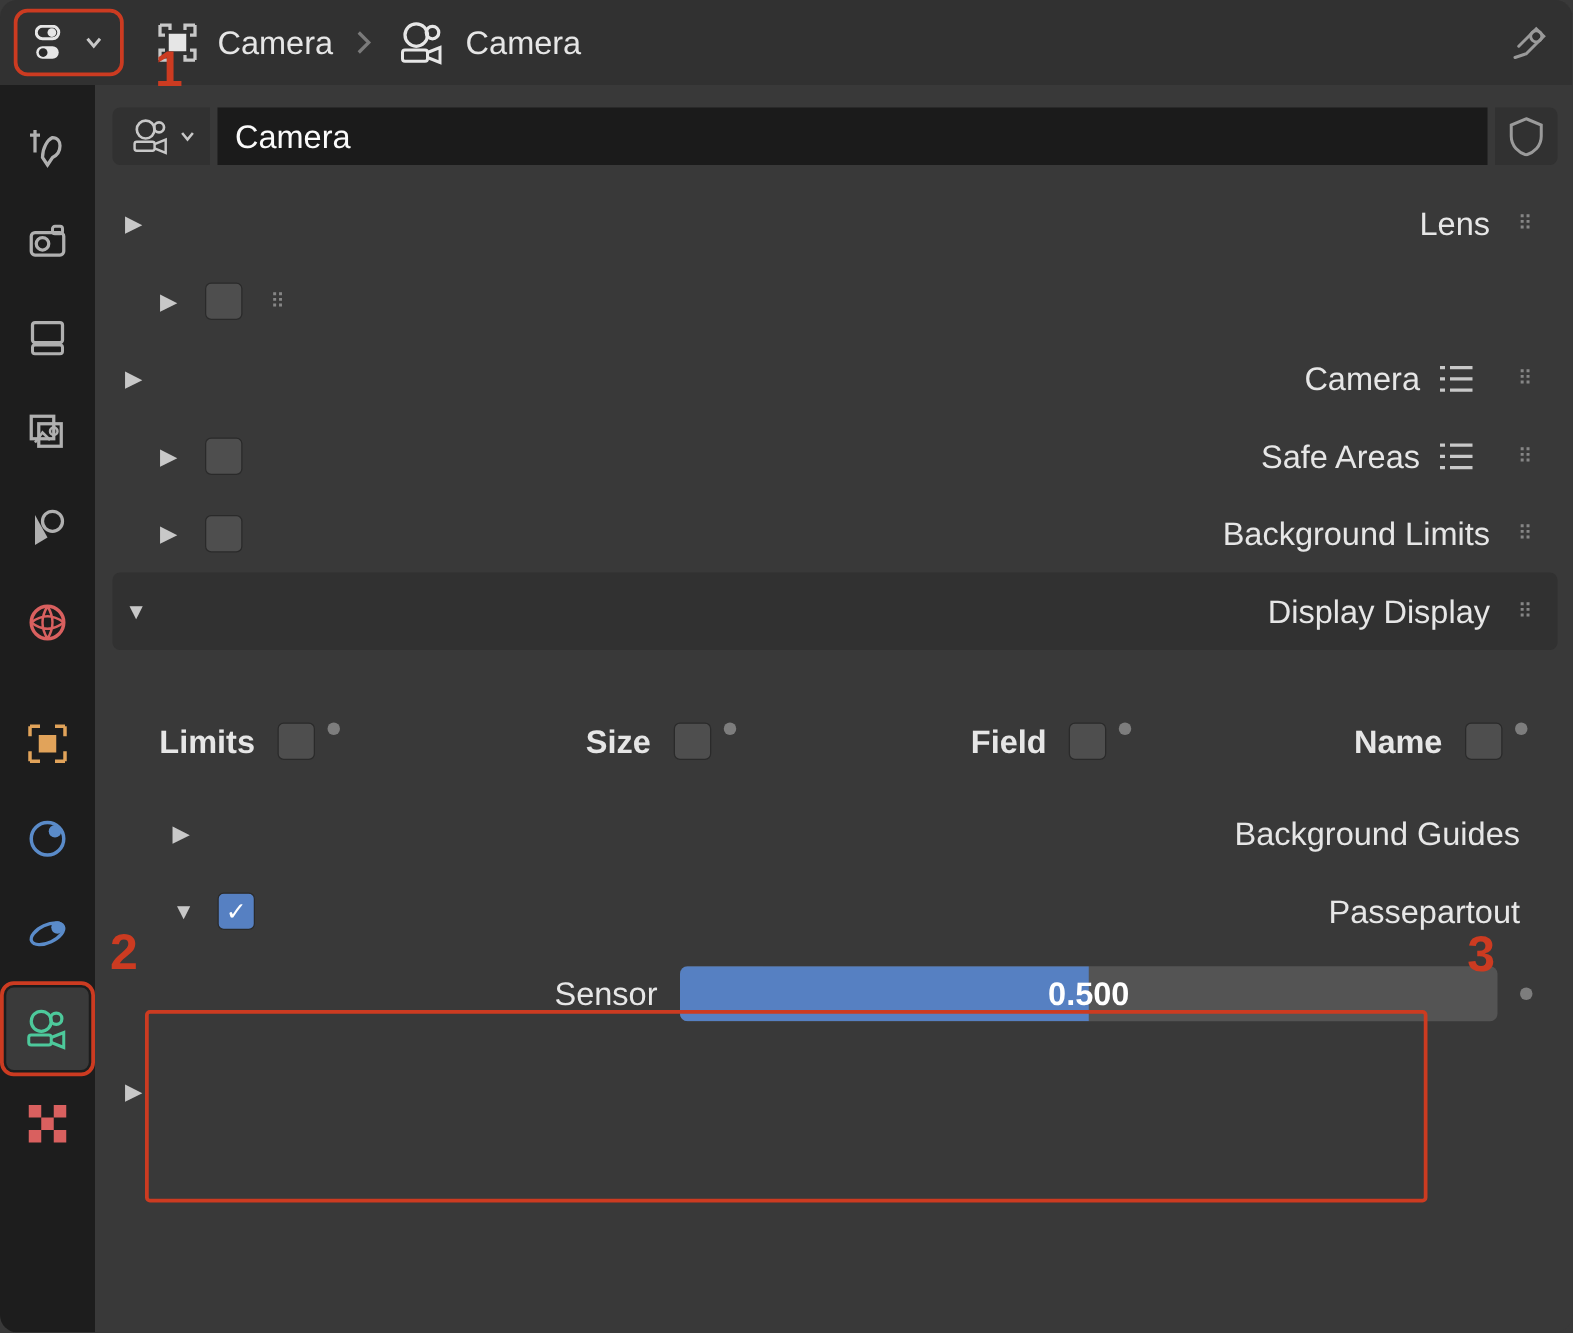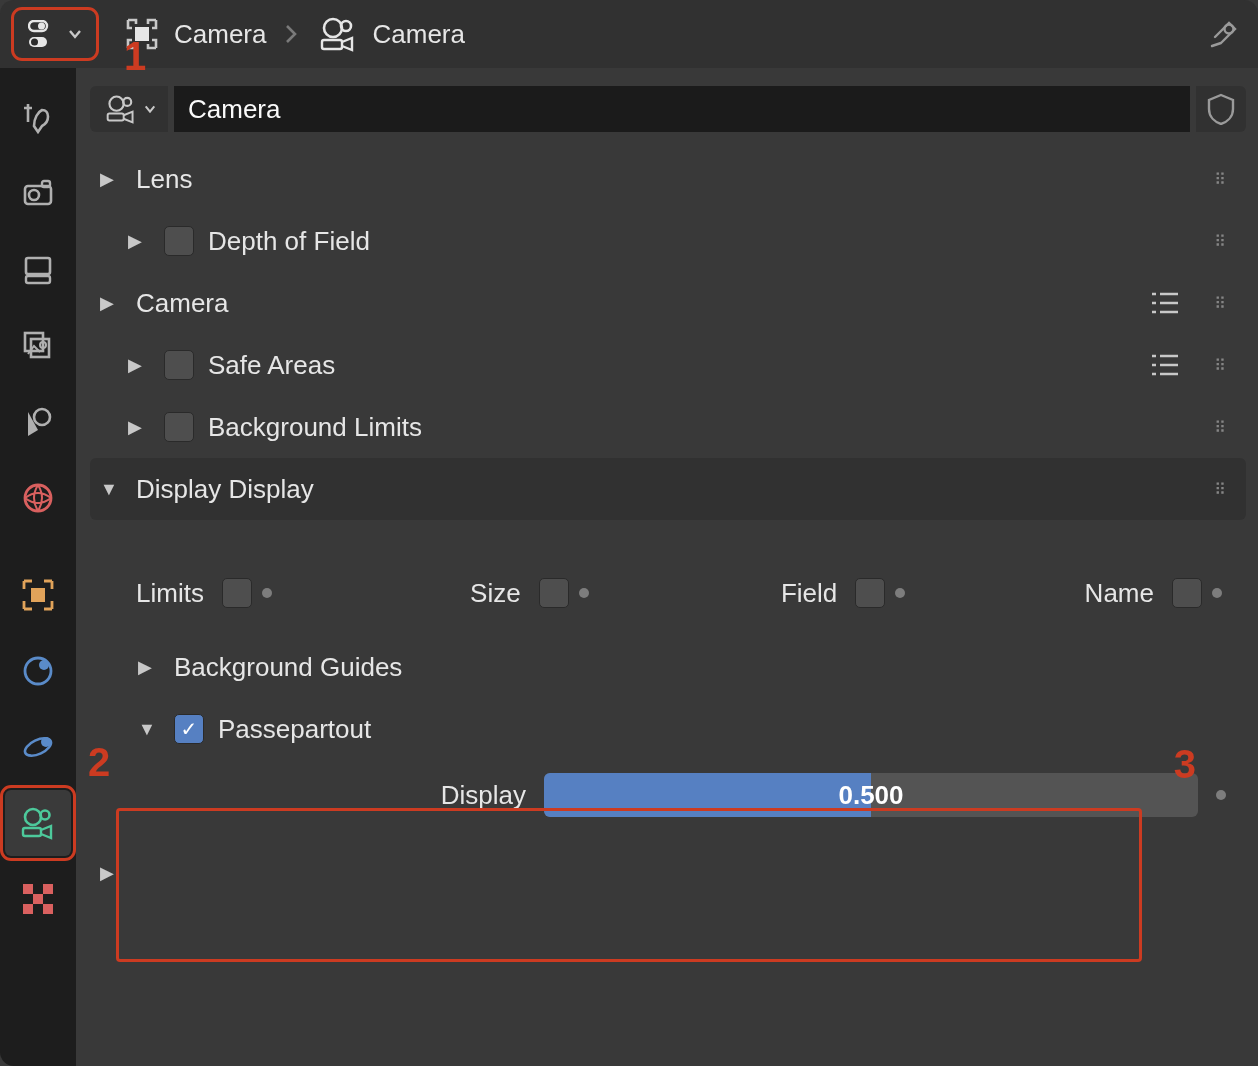--- a/index.html
+++ b/index.html
@@ -155,21 +155,21 @@
     width: 30px; height: 30px;
     border-radius: 5px;
     background: #4e4e4e;
     border: 1px solid #2a2a2a;
   }
   .panel .cb.checked {
     background: var(--accent-blue);
     display: flex; align-items: center; justify-content: center;
     color: #fff; font-size: 20px;
   }
-  .panel .label { flex: 1; color: var(--text); }
+  .panel .label { flex: 1; color: var(--text); text-align: right; }
   .panel .grip {
     width: 30px; color: #868686; font-size: 16px; letter-spacing: 2px;
     text-align: center;
   }
   .panel .list-icon {
     width: 36px; text-align: center; color: var(--icon-gray);
     margin-right: 6px;
   }
   .panel.open { background: var(--bg-panel-darker); border-radius: 6px; }
   .panel.indented { padding-left: 38px; }
@@ -191,22 +191,23 @@
     background: var(--bg-field);
     border-radius: 6px;
     display: flex; align-items: center; justify-content: center;
     color: #eee;
   }
   .dot {
     width: 10px; height: 10px; border-radius: 50%;
     background: #7d7d7d;
   }
   .check-row {
-    display: flex; align-items: center;
+    display: flex; 
     gap: 10px;
+    font-weight: bold;
   }
   .check-row .lbl { min-width: 90px; text-align: right; margin-right: 8px;}
   .slider {
     height: 44px;
     background: var(--bg-field);
     border-radius: 6px;
     position: relative;
     overflow: hidden;
     display: flex; align-items: center; justify-content: center;
   }
@@ -377,21 +378,20 @@
 
     <div class="panel">
       <span class="tri">▶</span>
       <span class="label">Lens</span>
       <span class="grip">⠿</span>
     </div>
 
     <div class="panel indented">
       <span class="tri">▶</span>
       <span class="cb"></span>
-      <span class="label">Depth of Field</span>
       <span class="grip">⠿</span>
     </div>
 
     <div class="panel">
       <span class="tri">▶</span>
       <span class="label">Camera</span>
       <span class="list-icon">
         <svg width="30" height="26" viewBox="0 0 30 26">
             <path d="M2 4 L6 4 M10 4 L28 4 M2 13 L6 13 M10 13 L28 13 M2 22 L6 22 M10 22 L28 22" stroke="#c8c8c8" stroke-width="2.6"></path>
           </svg>
@@ -455,21 +455,21 @@
         <span class="label">Background Guides</span>
       </div>
 
       <div class="panel" style="padding-left:28px;">
         <span class="tri">▼</span>
         <span class="cb checked">✓</span>
         <span class="label">Passepartout</span>
       </div>
 
       <div class="row" style="margin-top:6px;">
-        <span class="lbl" style="width:416px;">Display</span>
+        <span class="lbl" style="width:416px;">Sensor</span>
         <div class="slider" style="flex:1;font-weight:bold;">
           <div class="fill"></div>
           <span class="val">0.500</span>
         </div>
         <span class="dot"></span>
       </div>
     </div>
 
     <div class="panel" style="margin-top:18px;">
       <span class="tri">▶</span>

